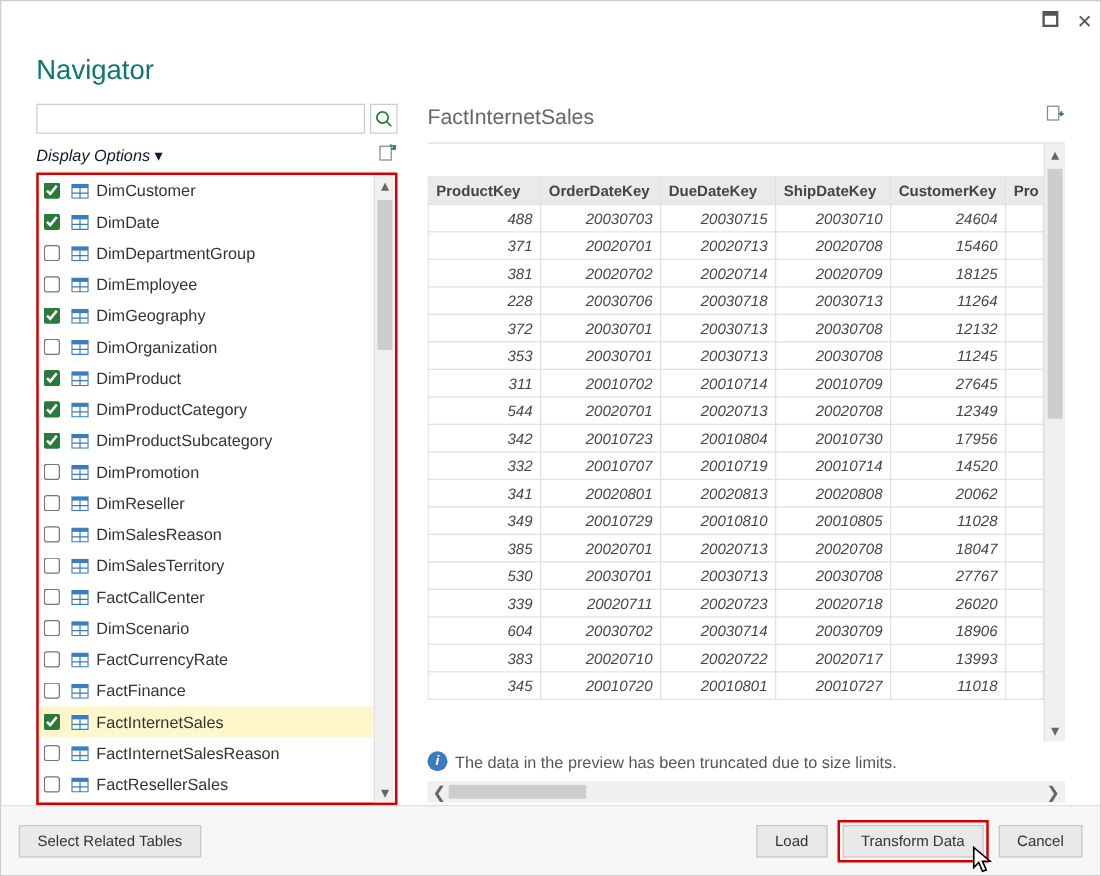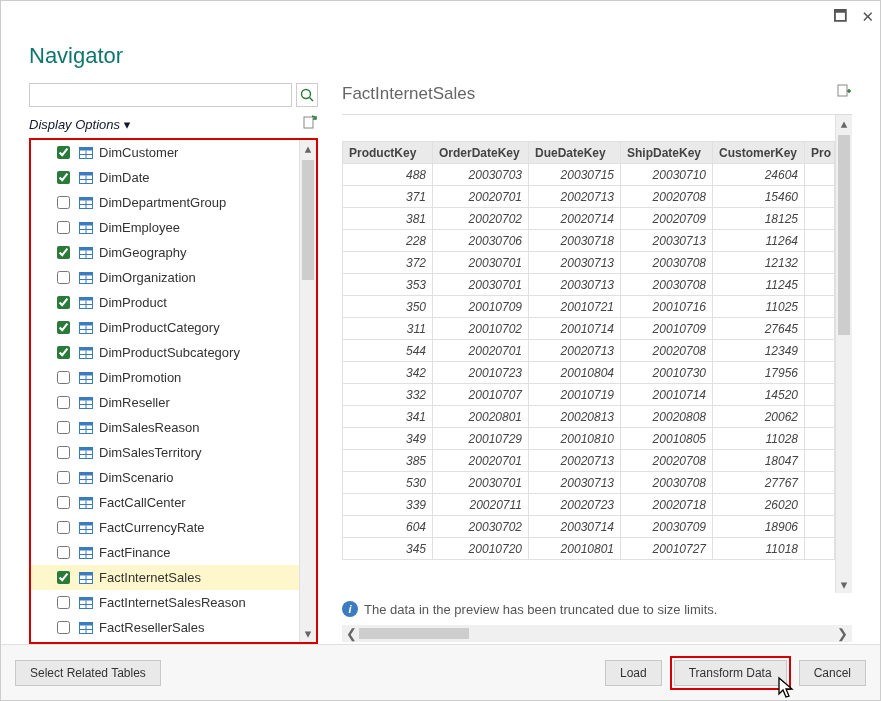--- a/index.html
+++ b/index.html
@@ -11,21 +11,21 @@
   h1.navigator { font-size:22px; font-weight:400; color:#0f766e; margin:10px 0 14px 0; }
   .body { flex:1; display:flex; gap:24px; min-height:0;}
   .leftpanel { width:310px; display:flex; flex-direction:column; min-height:0;}
   .searchrow { display:flex; gap:4px; align-items:center; }
   .searchbox { flex:1; height:24px; border:1px solid #ccc; padding:0 4px; }
   .searchbtn { width:22px; height:24px; border:1px solid #ccc; display:flex; align-items:center; justify-content:center; color:#2a7a3a;}
   .displayrow { display:flex; justify-content:space-between; align-items:center; margin-top:8px; font-style:italic; color:#0f172a;}
   .displayrow .refresh { font-style:normal; color:#555;}
   .treewrap { flex:1; border:2px solid #d40000; margin-top:4px; position:relative; overflow:hidden; display:flex;}
   .tree { flex:1; overflow-y:auto; padding:0; }
-  .tree-item { display:flex; align-items:center; height:25px; padding-left:22px; gap:6px; cursor:default;}
+  .tree-item { display:flex; align-items:center; height:25px; gap:6px; cursor:default;}
   .tree-item.sel { background:#fff7cc; }
   .tree-item input[type=checkbox]{ width:13px; height:13px; accent-color:#2a7a3a;}
   .tblicon { width:14px; height:12px; display:inline-block; }
   .tblicon svg { display:block;}
   .tree-scroll { width:17px; background:#f0f0f0; border-left:1px solid #e0e0e0; position:relative;}
   .tree-scroll .arrow { position:absolute; left:0; right:0; height:17px; display:flex; align-items:center; justify-content:center; color:#666; }
   .tree-scroll .arrow.top{ top:0;} .tree-scroll .arrow.bot{ bottom:0;}
   .tree-scroll .thumb{ position:absolute; left:2px; right:2px; top:20px; height:120px; background:#cdcdcd;}
   
   .rightpanel { flex:1; display:flex; flex-direction:column; min-height:0;}
@@ -246,33 +246,33 @@
               <div class="tree-item">
                 <input type="checkbox" style="">
                 <span class="tblicon">
                   <svg width="14" height="12" viewBox="0 0 14 12">
                     <rect x="0.5" y="0.5" width="13" height="11" fill="#fff" stroke="#3b7bbf"></rect>
                     <rect x="0.5" y="0.5" width="13" height="3" fill="#3b7bbf"></rect>
                     <line x1="0.5" y1="7.5" x2="13.5" y2="7.5" stroke="#3b7bbf"></line>
                     <line x1="7" y1="3.5" x2="7" y2="11.5" stroke="#3b7bbf"></line>
                   </svg>
                 </span>
+                <span>FactCallCenter</span>
+              </div>
+              <div class="tree-item">
+                <input type="checkbox" style="">
+                <span class="tblicon">
+                  <svg width="14" height="12" viewBox="0 0 14 12">
+                    <rect x="0.5" y="0.5" width="13" height="11" fill="#fff" stroke="#3b7bbf"></rect>
+                    <rect x="0.5" y="0.5" width="13" height="3" fill="#3b7bbf"></rect>
+                    <line x1="0.5" y1="7.5" x2="13.5" y2="7.5" stroke="#3b7bbf"></line>
+                    <line x1="7" y1="3.5" x2="7" y2="11.5" stroke="#3b7bbf"></line>
+                  </svg>
+                </span>
                 <span>DimScenario</span>
-              </div>
-              <div class="tree-item">
-                <input type="checkbox" style="">
-                <span class="tblicon">
-                  <svg width="14" height="12" viewBox="0 0 14 12">
-                    <rect x="0.5" y="0.5" width="13" height="11" fill="#fff" stroke="#3b7bbf"></rect>
-                    <rect x="0.5" y="0.5" width="13" height="3" fill="#3b7bbf"></rect>
-                    <line x1="0.5" y1="7.5" x2="13.5" y2="7.5" stroke="#3b7bbf"></line>
-                    <line x1="7" y1="3.5" x2="7" y2="11.5" stroke="#3b7bbf"></line>
-                  </svg>
-                </span>
-                <span>FactCallCenter</span>
               </div>
               <div class="tree-item">
                 <input type="checkbox" style="">
                 <span class="tblicon">
                   <svg width="14" height="12" viewBox="0 0 14 12">
                     <rect x="0.5" y="0.5" width="13" height="11" fill="#fff" stroke="#3b7bbf"></rect>
                     <rect x="0.5" y="0.5" width="13" height="3" fill="#3b7bbf"></rect>
                     <line x1="0.5" y1="7.5" x2="13.5" y2="7.5" stroke="#3b7bbf"></line>
                     <line x1="7" y1="3.5" x2="7" y2="11.5" stroke="#3b7bbf"></line>
                   </svg>
@@ -411,28 +411,20 @@
                   </tr>
                   <tr>
                     <td>353</td>
                     <td>20030701</td>
                     <td>20030713</td>
                     <td>20030708</td>
                     <td>11245</td>
                     <td></td>
                   </tr>
                   <tr>
-                    <td>350</td>
-                    <td>20010709</td>
-                    <td>20010721</td>
-                    <td>20010716</td>
-                    <td>11025</td>
-                    <td></td>
-                  </tr>
-                  <tr>
                     <td>311</td>
                     <td>20010702</td>
                     <td>20010714</td>
                     <td>20010709</td>
                     <td>27645</td>
                     <td></td>
                   </tr>
                   <tr>
                     <td>544</td>
                     <td>20020701</td>
@@ -496,20 +488,28 @@
                     <td>20020718</td>
                     <td>26020</td>
                     <td></td>
                   </tr>
                   <tr>
                     <td>604</td>
                     <td>20030702</td>
                     <td>20030714</td>
                     <td>20030709</td>
                     <td>18906</td>
+                    <td></td>
+                  </tr>
+                  <tr>
+                    <td>383</td>
+                    <td>20020710</td>
+                    <td>20020722</td>
+                    <td>20020717</td>
+                    <td>13993</td>
                     <td></td>
                   </tr>
                   <tr>
                     <td>345</td>
                     <td>20010720</td>
                     <td>20010801</td>
                     <td>20010727</td>
                     <td>11018</td>
                     <td></td>
                   </tr>

